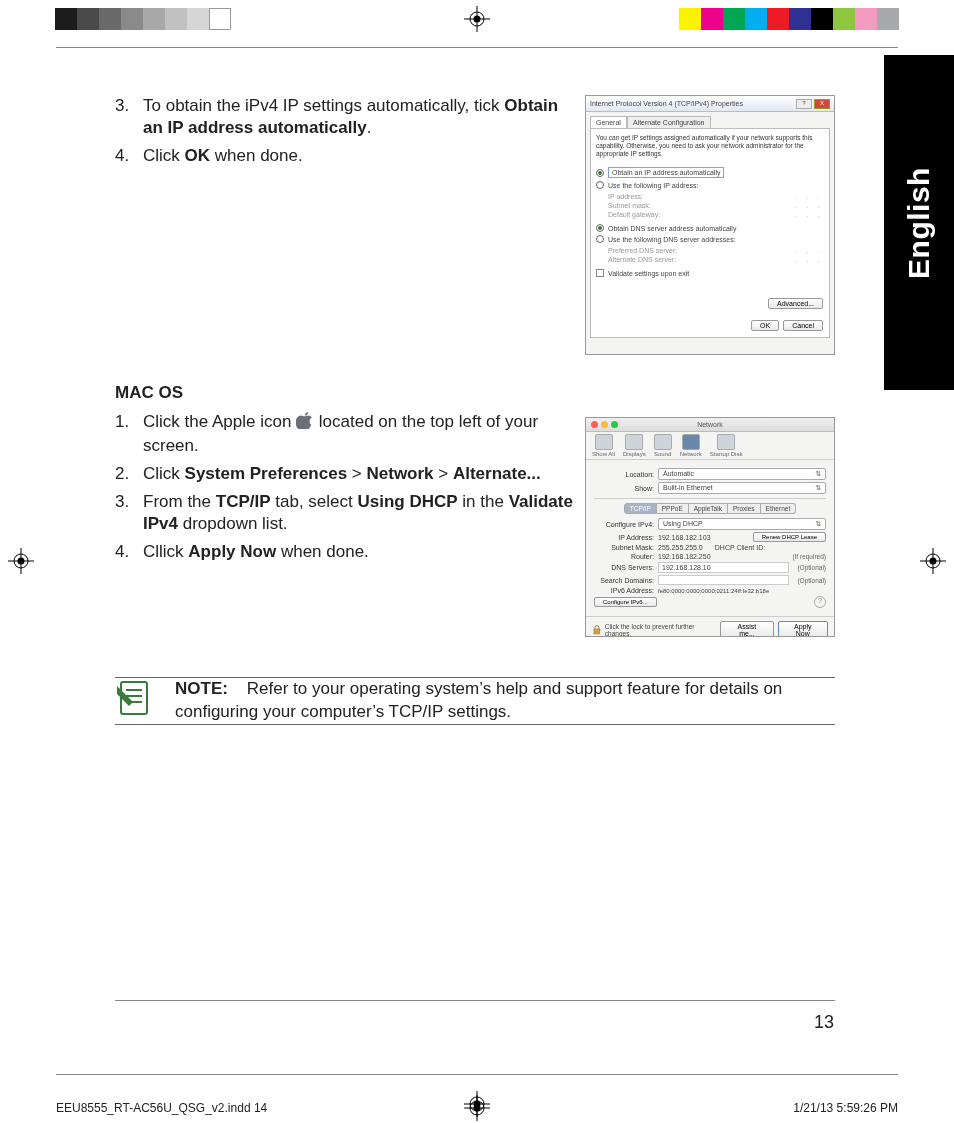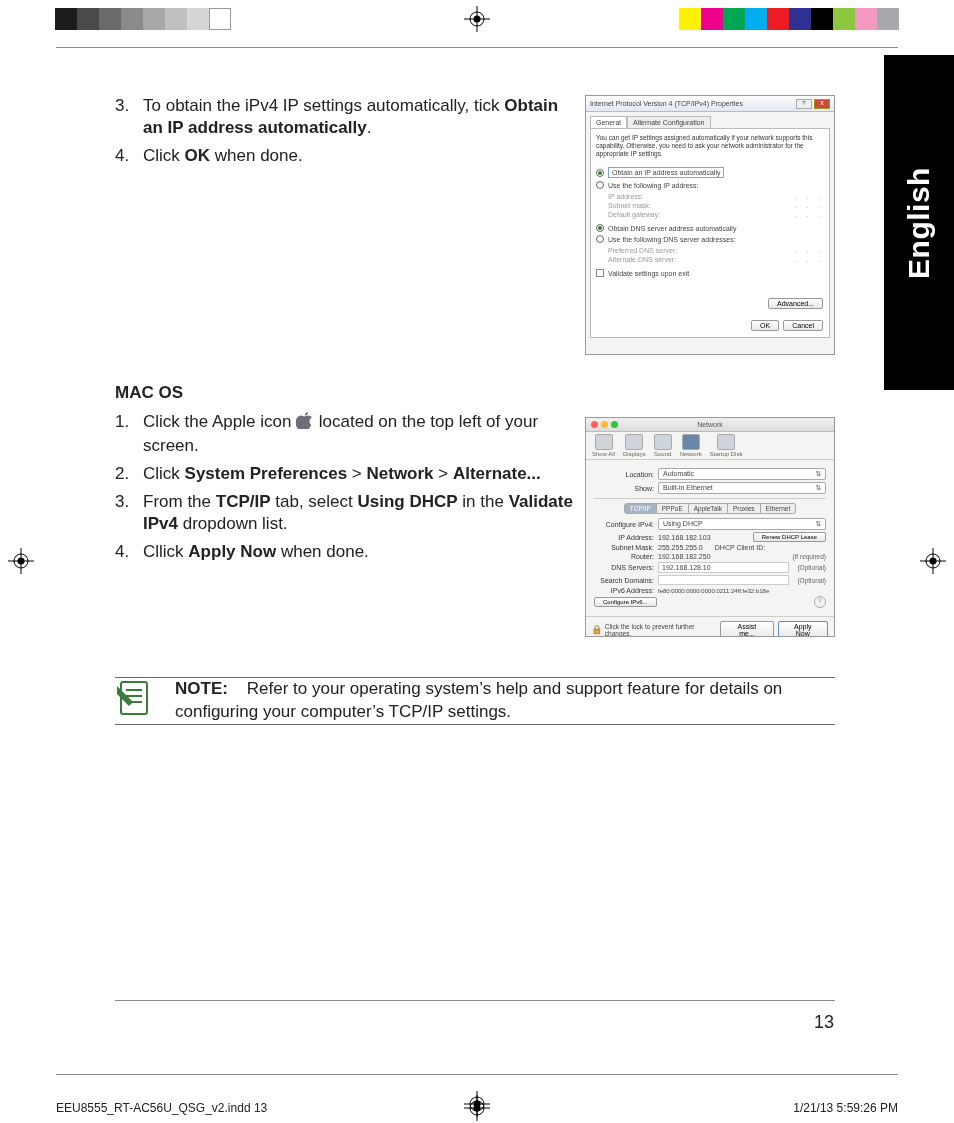--- a/index.html
+++ b/index.html
@@ -390,21 +390,21 @@
       <span class="b">NOTE:</span>&nbsp;&nbsp;&nbsp;&nbsp;<span>Refer to your operating system’s help and support feature for details on configuring your computer’s TCP/IP settings.</span>
     </div>
   </div>
 
 </div>
 
 <div class="footer-rule"></div>
 <div class="page-num">13</div>
 
 <div class="slug">
-  <span>EEU8555_RT-AC56U_QSG_v2.indd   13</span>
+  <span>EEU8555_RT-AC56U_QSG_v2.indd   14</span>
   <span>1/21/13   5:59:26 PM</span>
   <div class="reg-mark" style="left:50%; top:-6px; margin-left:-13px;">
     <svg viewBox="0 0 26 26">
         <circle cx="13" cy="13" r="7" fill="none" stroke="#000" stroke-width="1"></circle>
         <circle cx="13" cy="13" r="3.5" fill="#000"></circle>
         <line x1="13" y1="0" x2="13" y2="26" stroke="#000"></line>
         <line x1="0" y1="13" x2="26" y2="13" stroke="#000"></line>
       </svg>
   </div>
 </div>

